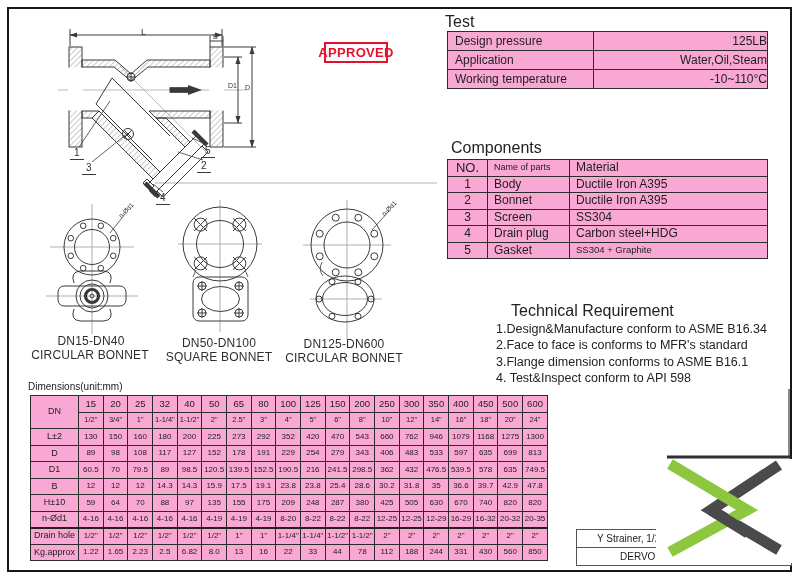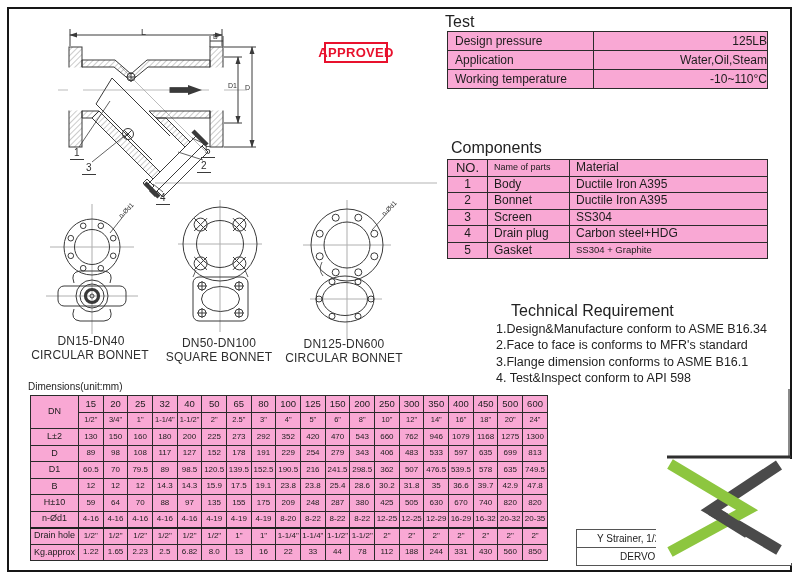--- a/index.html
+++ b/index.html
@@ -409,21 +409,21 @@
         <td>89</td>
         <td>98.5</td>
         <td>120.5</td>
         <td>139.5</td>
         <td>152.5</td>
         <td>190.5</td>
         <td>216</td>
         <td>241.5</td>
         <td>298.5</td>
         <td>362</td>
-        <td>507</td>
+        <td>432</td>
         <td>476.5</td>
         <td>539.5</td>
         <td>578</td>
         <td>635</td>
         <td>749.5</td>
       </tr>
       <tr>
         <th class="rowlab">B</th>
         <td>12</td>
         <td>12</td>

